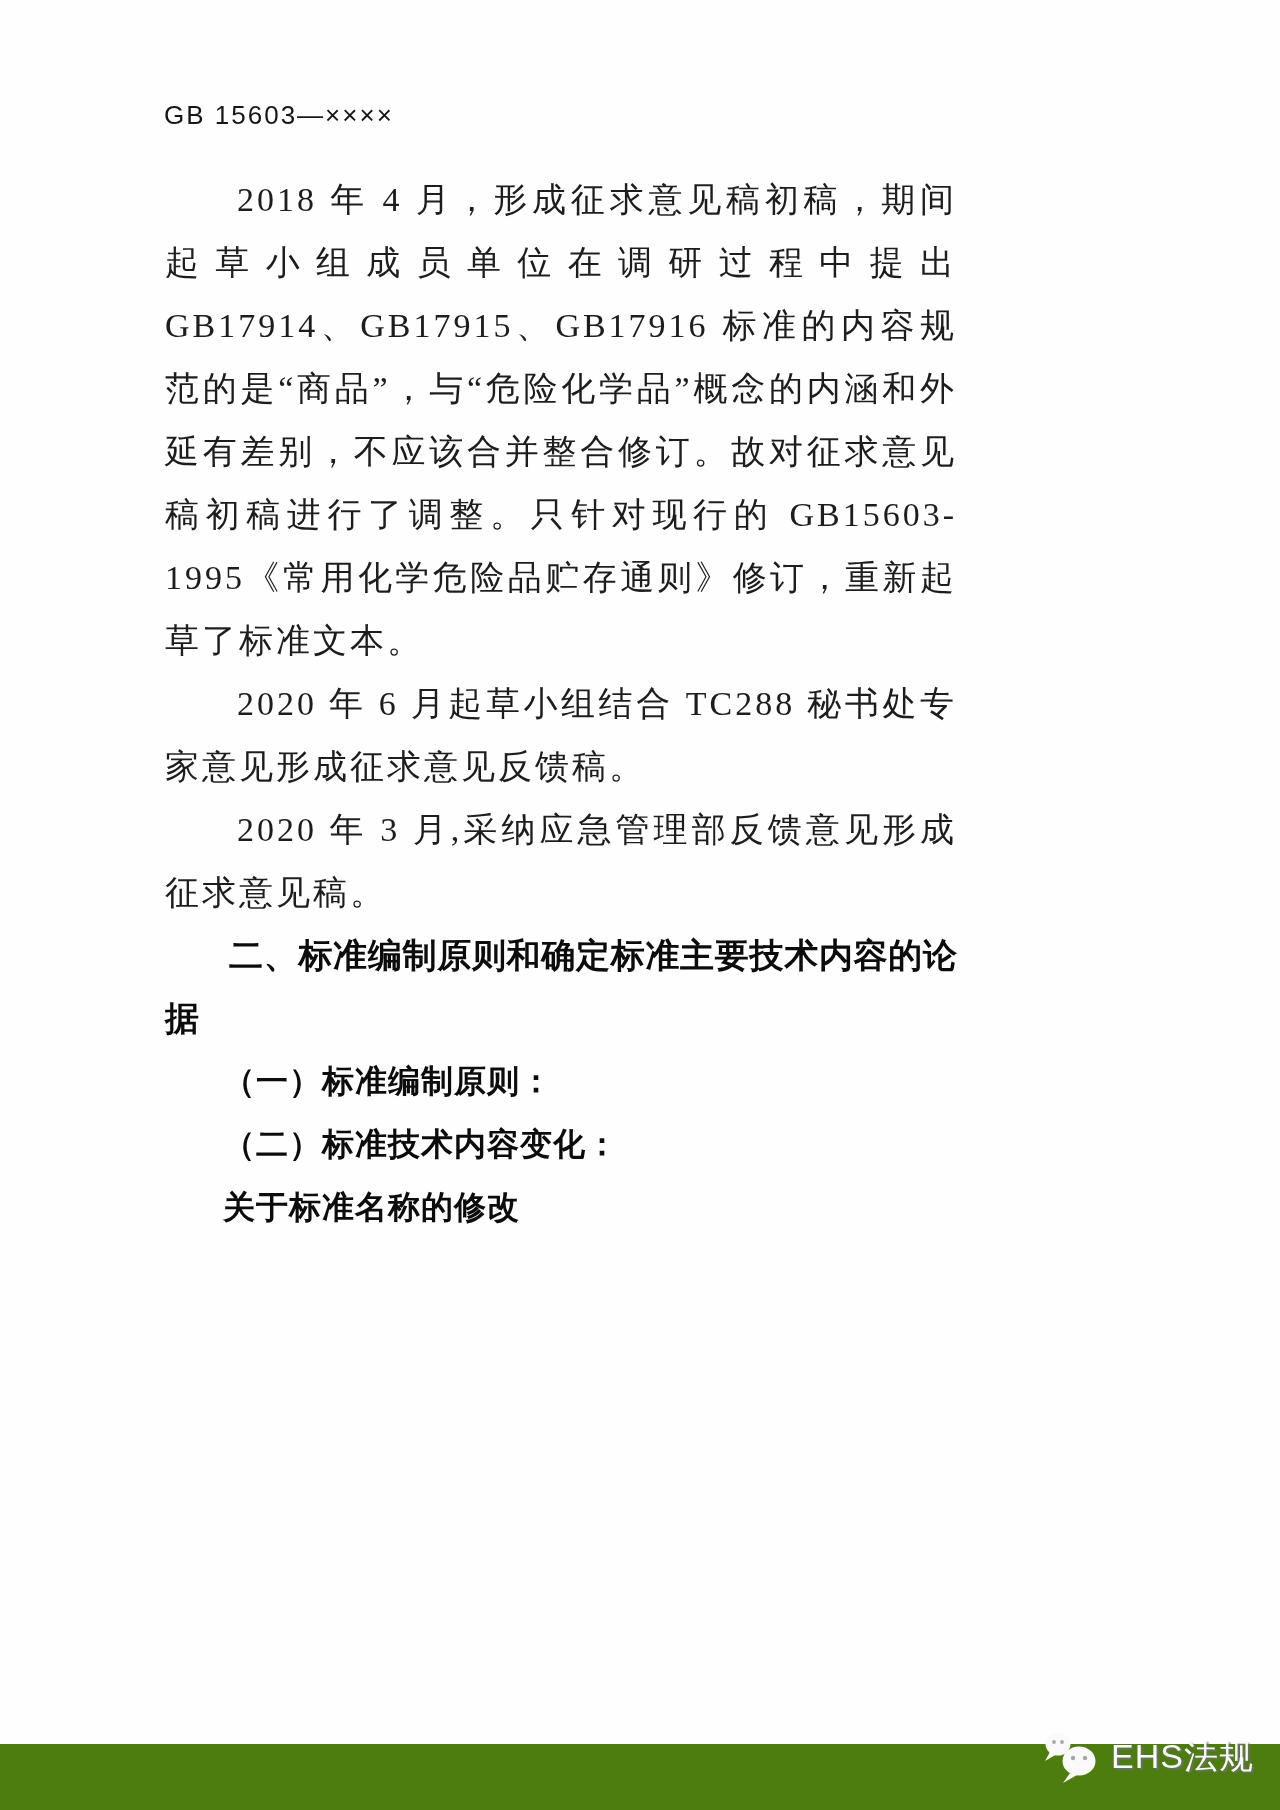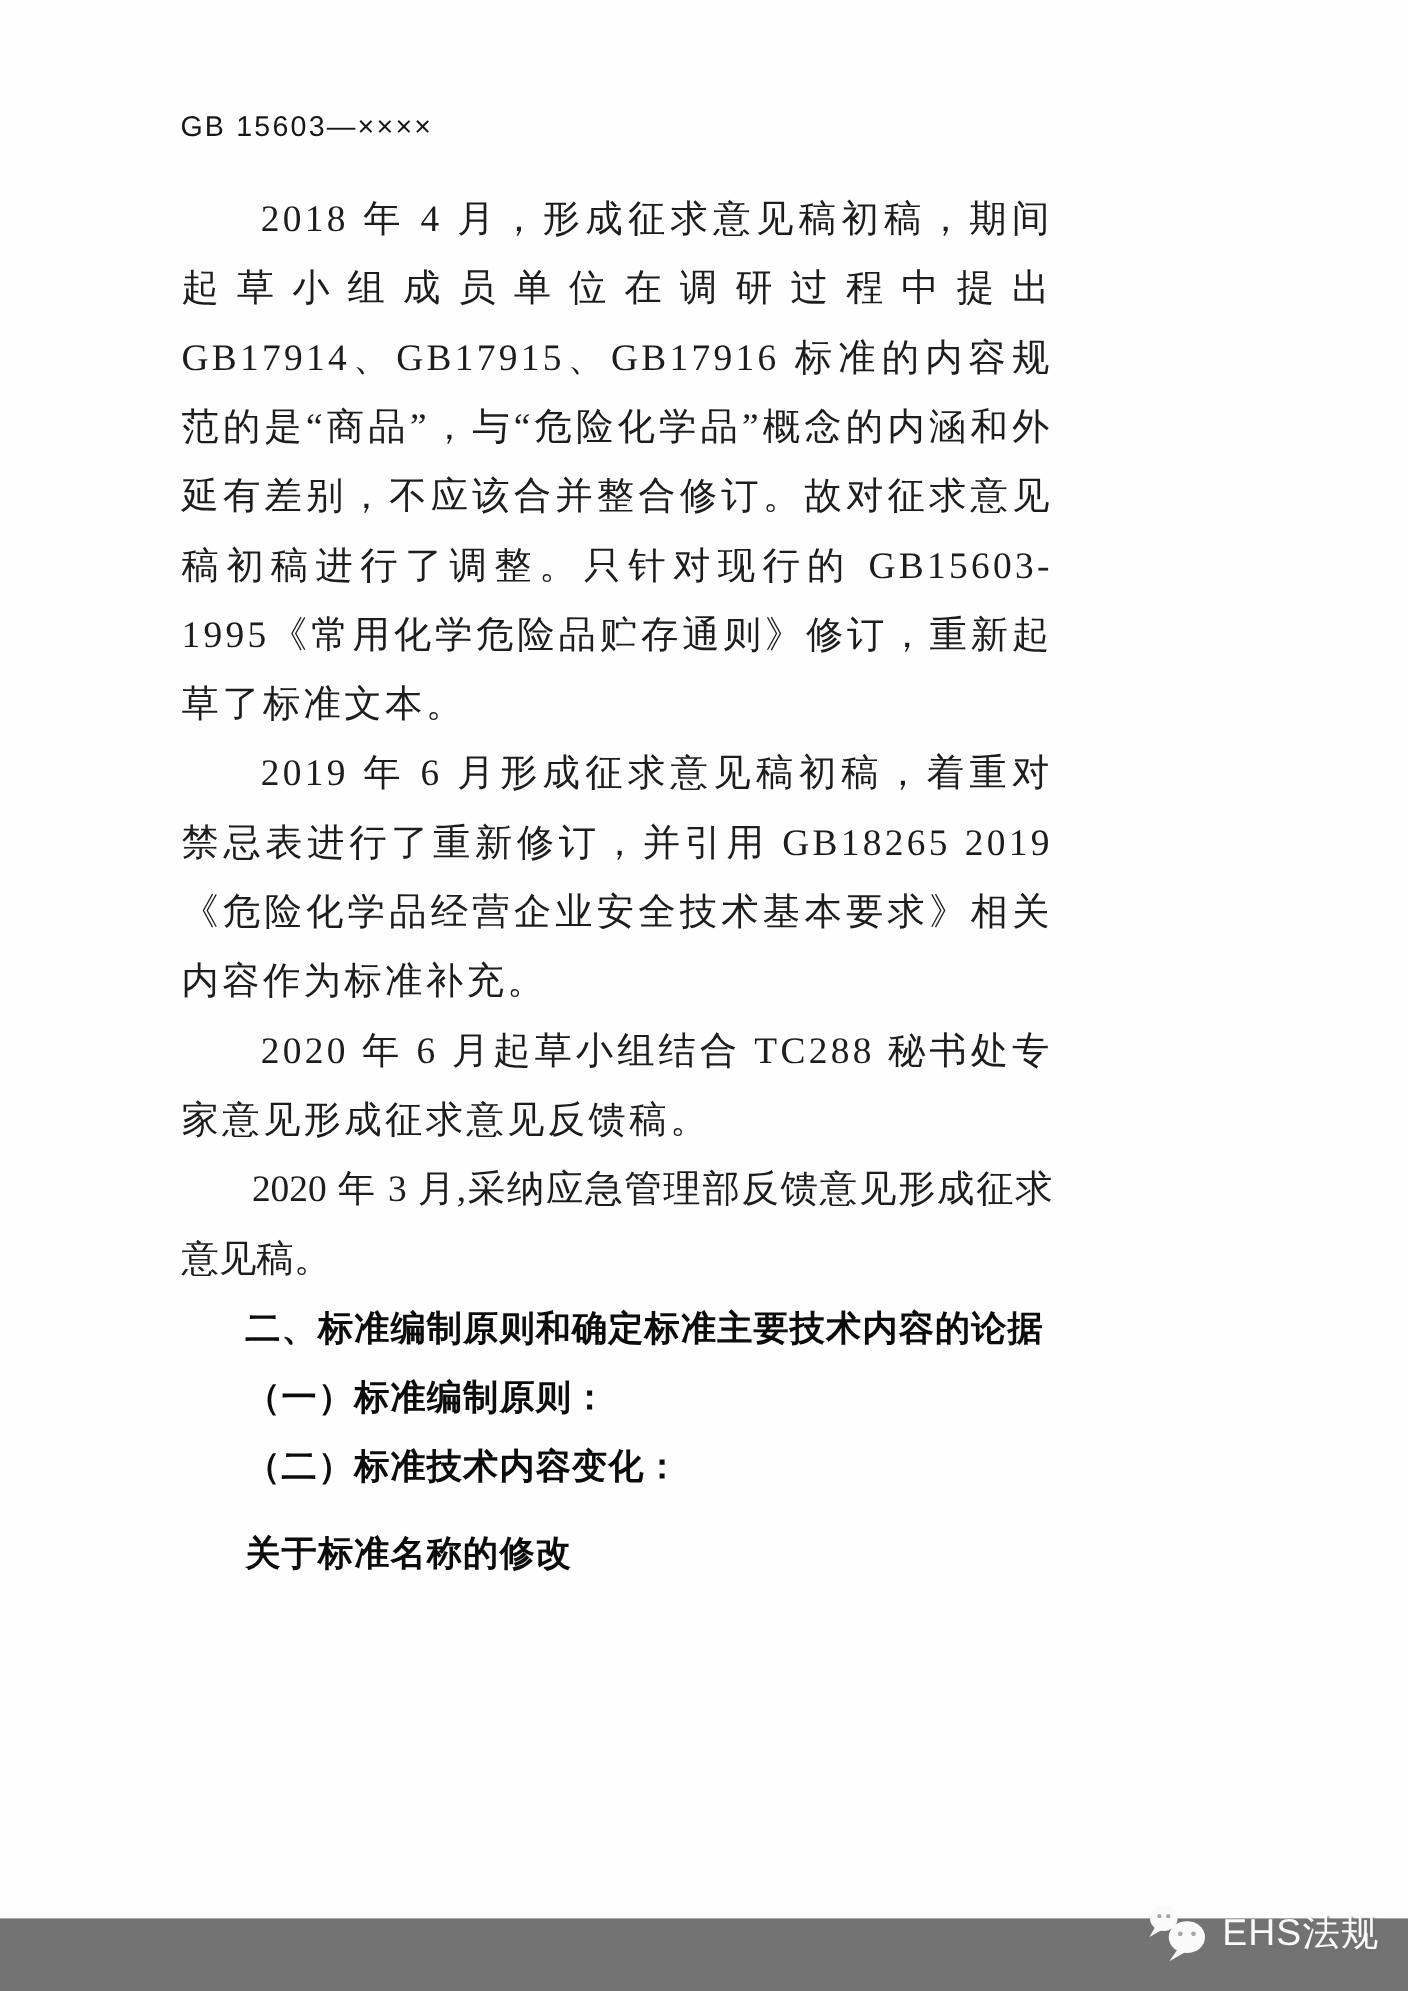--- a/index.html
+++ b/index.html
@@ -57,21 +57,21 @@
     text-indent:64px;
   }
   
   .doc-block:nth-child(8){
     margin-top:16px;
   }
   .footer-bar{
     position:absolute;
     left:0;bottom:0;
     width:1280px;height:66px;
-    background:#737373;
+    background:#4d7c0f;
     display:flex;
     justify-content:flex-end;
     align-items:flex-start;
     padding:0;
     box-sizing:border-box;
   }
   .brand{
     display:flex;
     align-items:center;
     margin:-14px 26px 0 0;
@@ -89,21 +89,20 @@
 </style>
 </head>
 <body>
 
 <div class="page">
 
   <div class="doc-header">GB 15603—××××</div>
 
   <div class="doc-body">
       <div class="doc-block block-body">2018 年 4 月，形成征求意见稿初稿，期间起草小组成员单位在调研过程中提出 GB17914、GB17915、GB17916 标准的内容规范的是“商品”，与“危险化学品”概念的内涵和外延有差别，不应该合并整合修订。故对征求意见稿初稿进行了调整。只针对现行的 GB15603-1995《常用化学危险品贮存通则》修订，重新起草了标准文本。</div>
-      <div class="doc-block block-body">2019 年 6 月形成征求意见稿初稿，着重对禁忌表进行了重新修订，并引用 GB18265 2019《危险化学品经营企业安全技术基本要求》相关内容作为标准补充。</div>
       <div class="doc-block block-body">2020 年 6 月起草小组结合 TC288 秘书处专家意见形成征求意见反馈稿。</div>
       <div class="doc-block block-body">2020 年 3 月,采纳应急管理部反馈意见形成征求意见稿。</div>
       <div class="doc-block block-heading">二、标准编制原则和确定标准主要技术内容的论据</div>
       <div class="doc-block block-heading">（一）标准编制原则：</div>
       <div class="doc-block block-heading">（二）标准技术内容变化：</div>
       <div class="doc-block block-heading">关于标准名称的修改</div>
     </div>
 
   <div class="footer-bar">
     <div class="brand">

